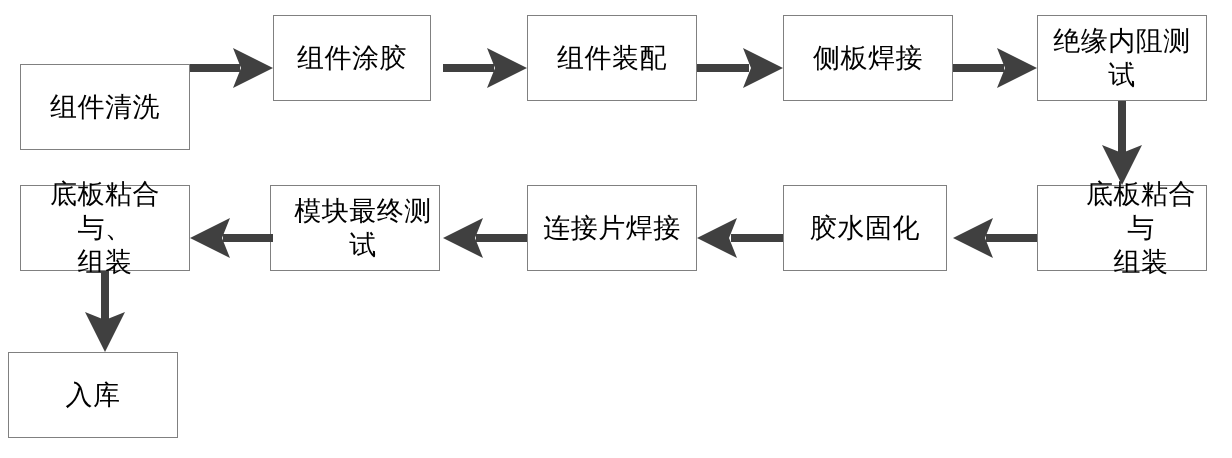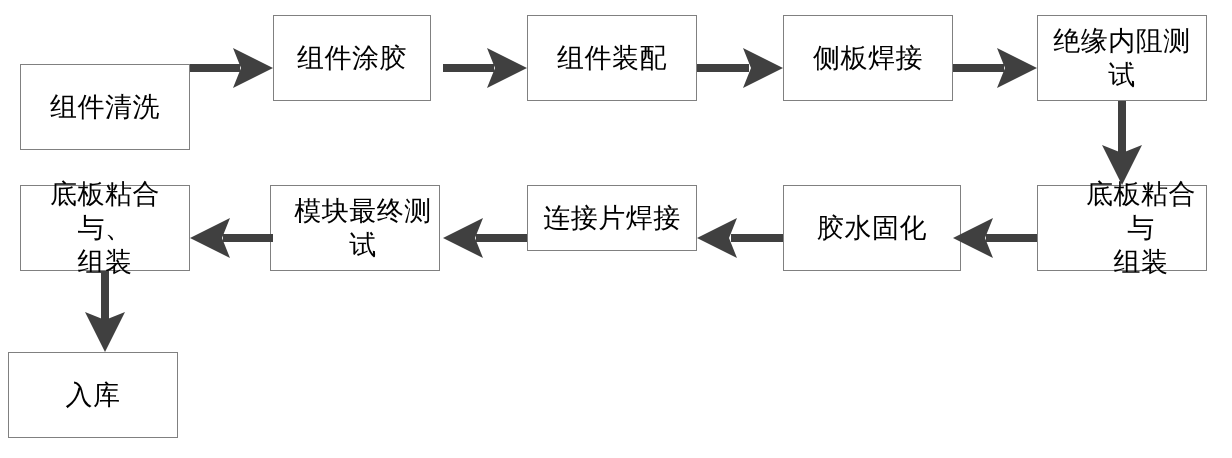--- a/index.html
+++ b/index.html
@@ -67,25 +67,25 @@
   <div class="node" style="left:1037px; top:15px; width:170px; height:86px;">
     <span class="node-label">绝缘内阻测
 试</span>
   </div>
 
   <div class="node" style="left:1037px; top:185px; width:170px; height:86px;padding-left:42px;">
     <span class="node-label">底板粘合与
 组装</span>
   </div>
 
-  <div class="node" style="left:783px; top:185px; width:178px; height:86px;">
+  <div class="node" style="left:783px; top:185px; width:164px; height:86px;">
     <span class="node-label">胶水固化</span>
   </div>
 
-  <div class="node" style="left:527px; top:185px; width:170px; height:66px;align-items:center;">
+  <div class="node" style="left:527px; top:185px; width:170px; height:86px;align-items:center;">
     <span class="node-label">连接片焊接</span>
   </div>
 
   <div class="node" style="left:270px; top:185px; width:170px; height:86px;padding-left:20px;">
     <span class="node-label">模块最终测
 试</span>
   </div>
 
   <div class="node" style="left:20px; top:185px; width:170px; height:86px;">
     <span class="node-label">底板粘合与、

